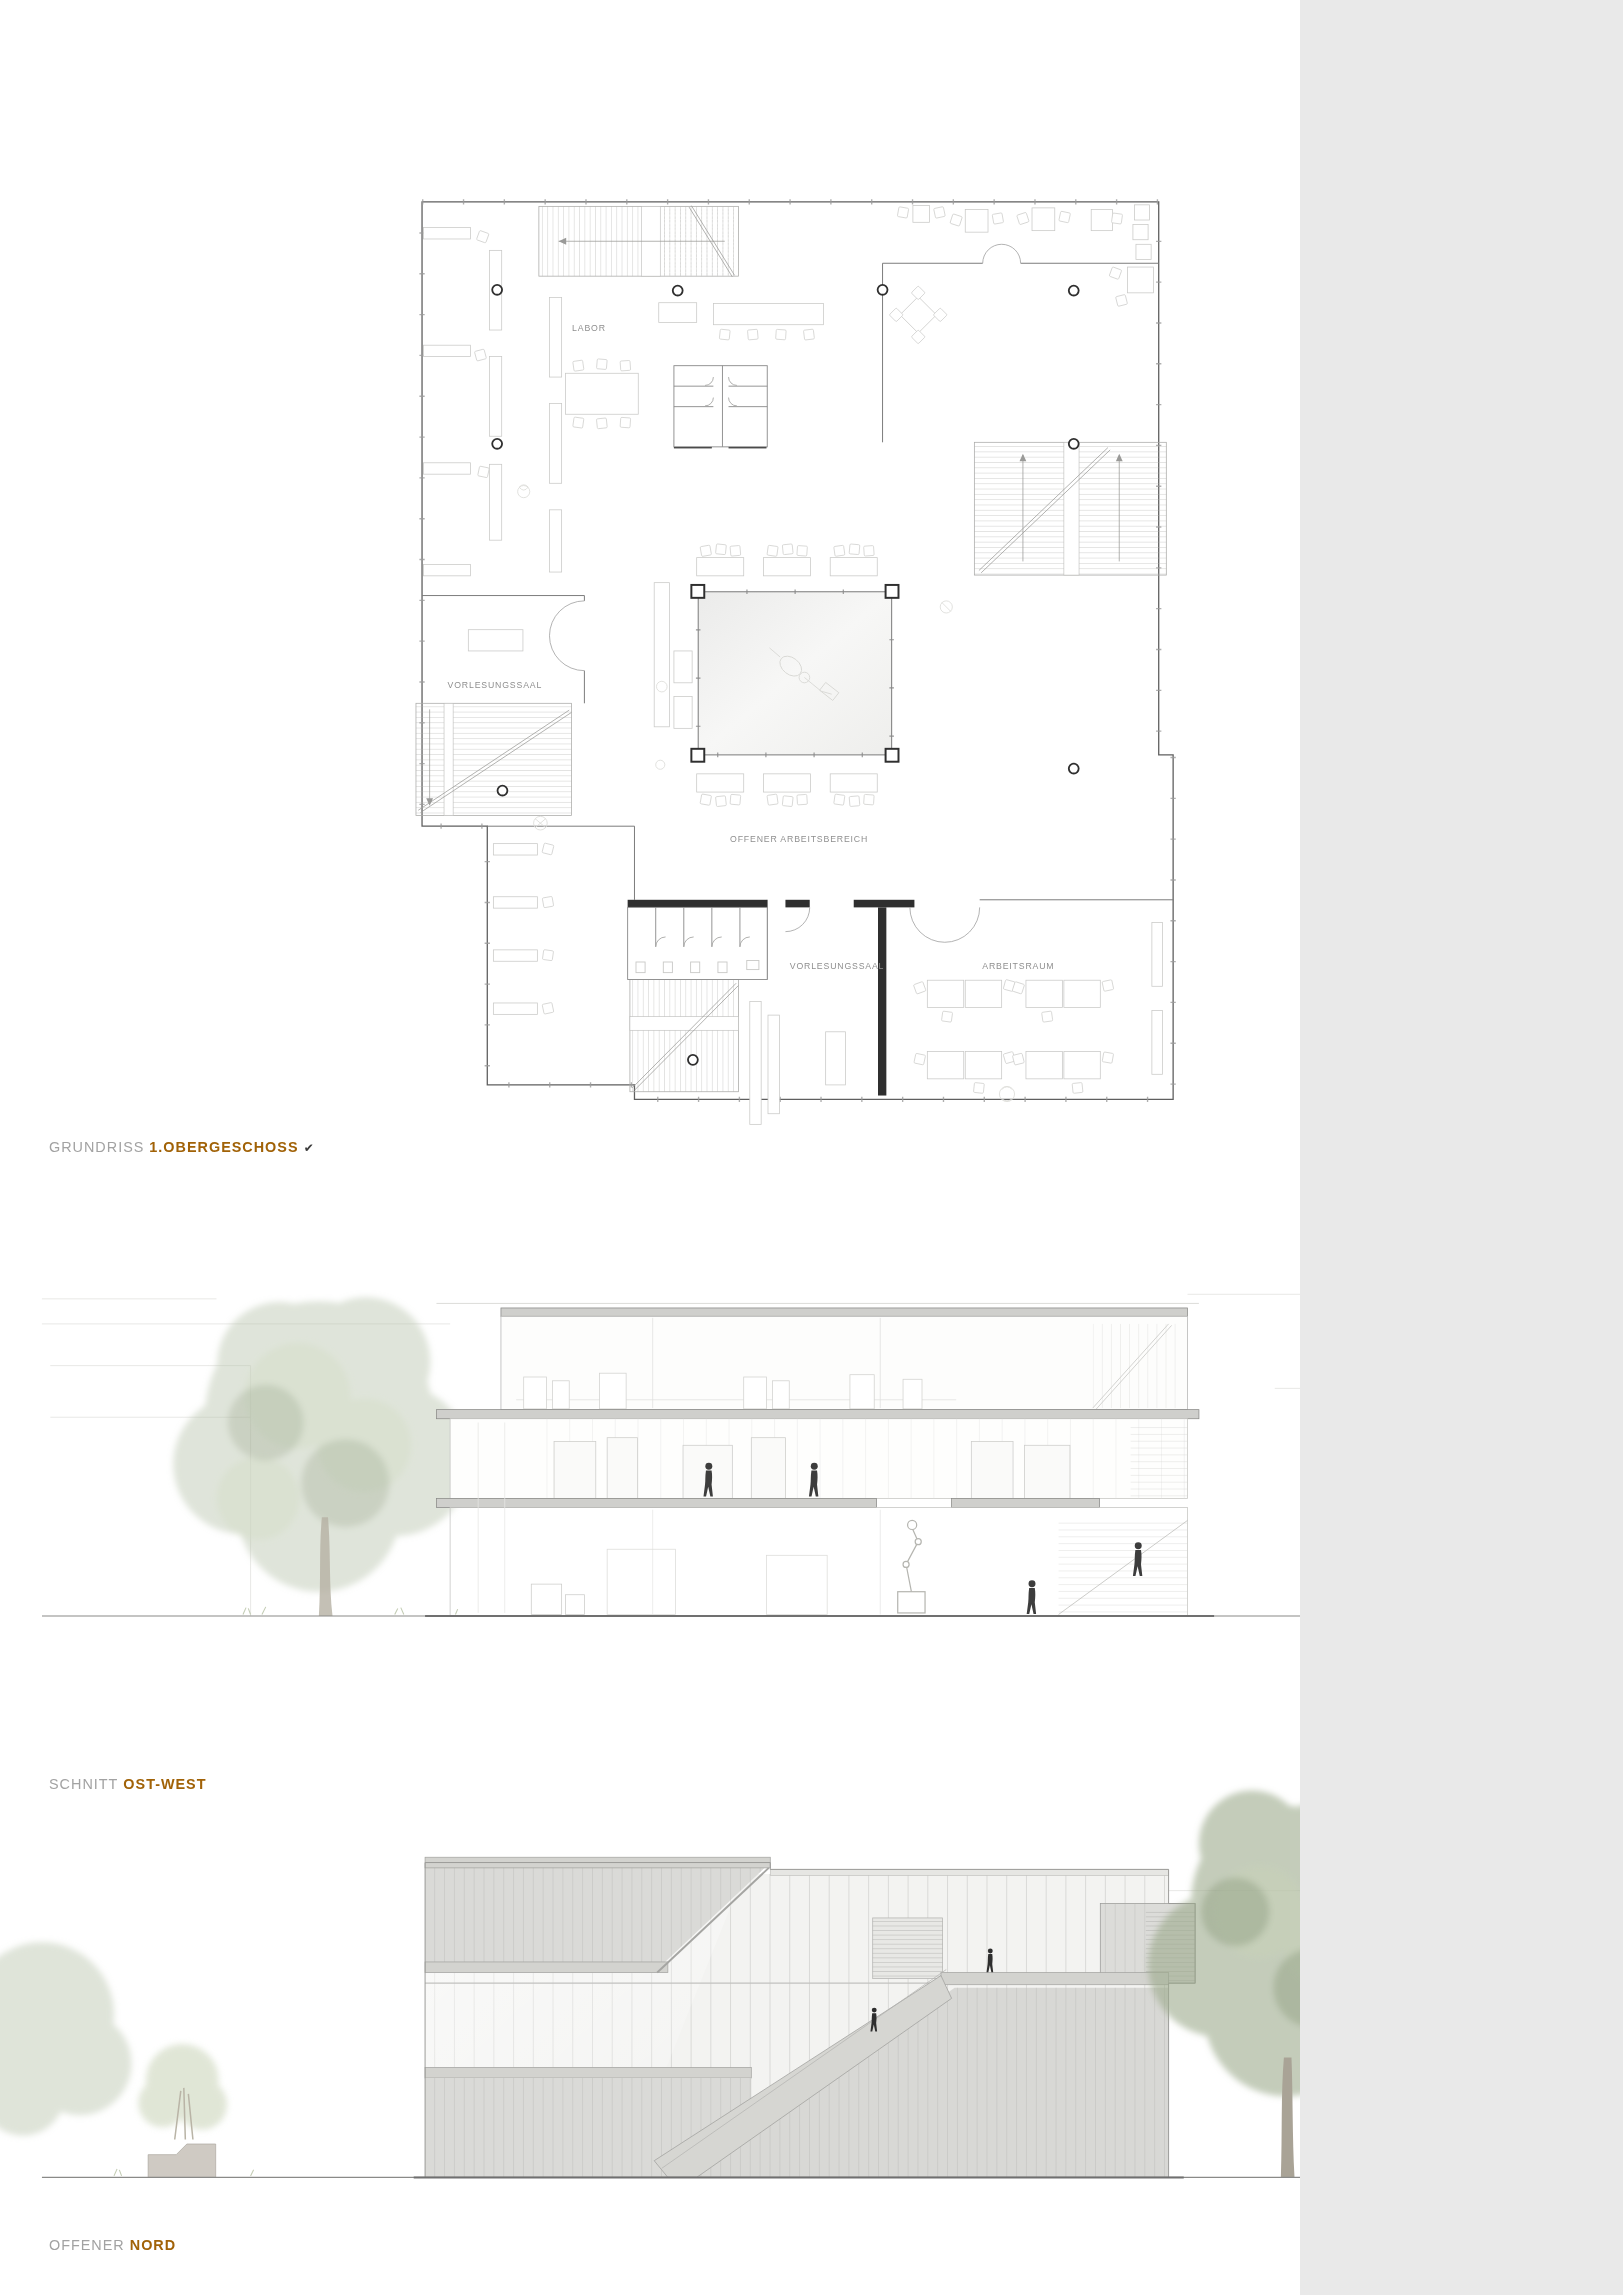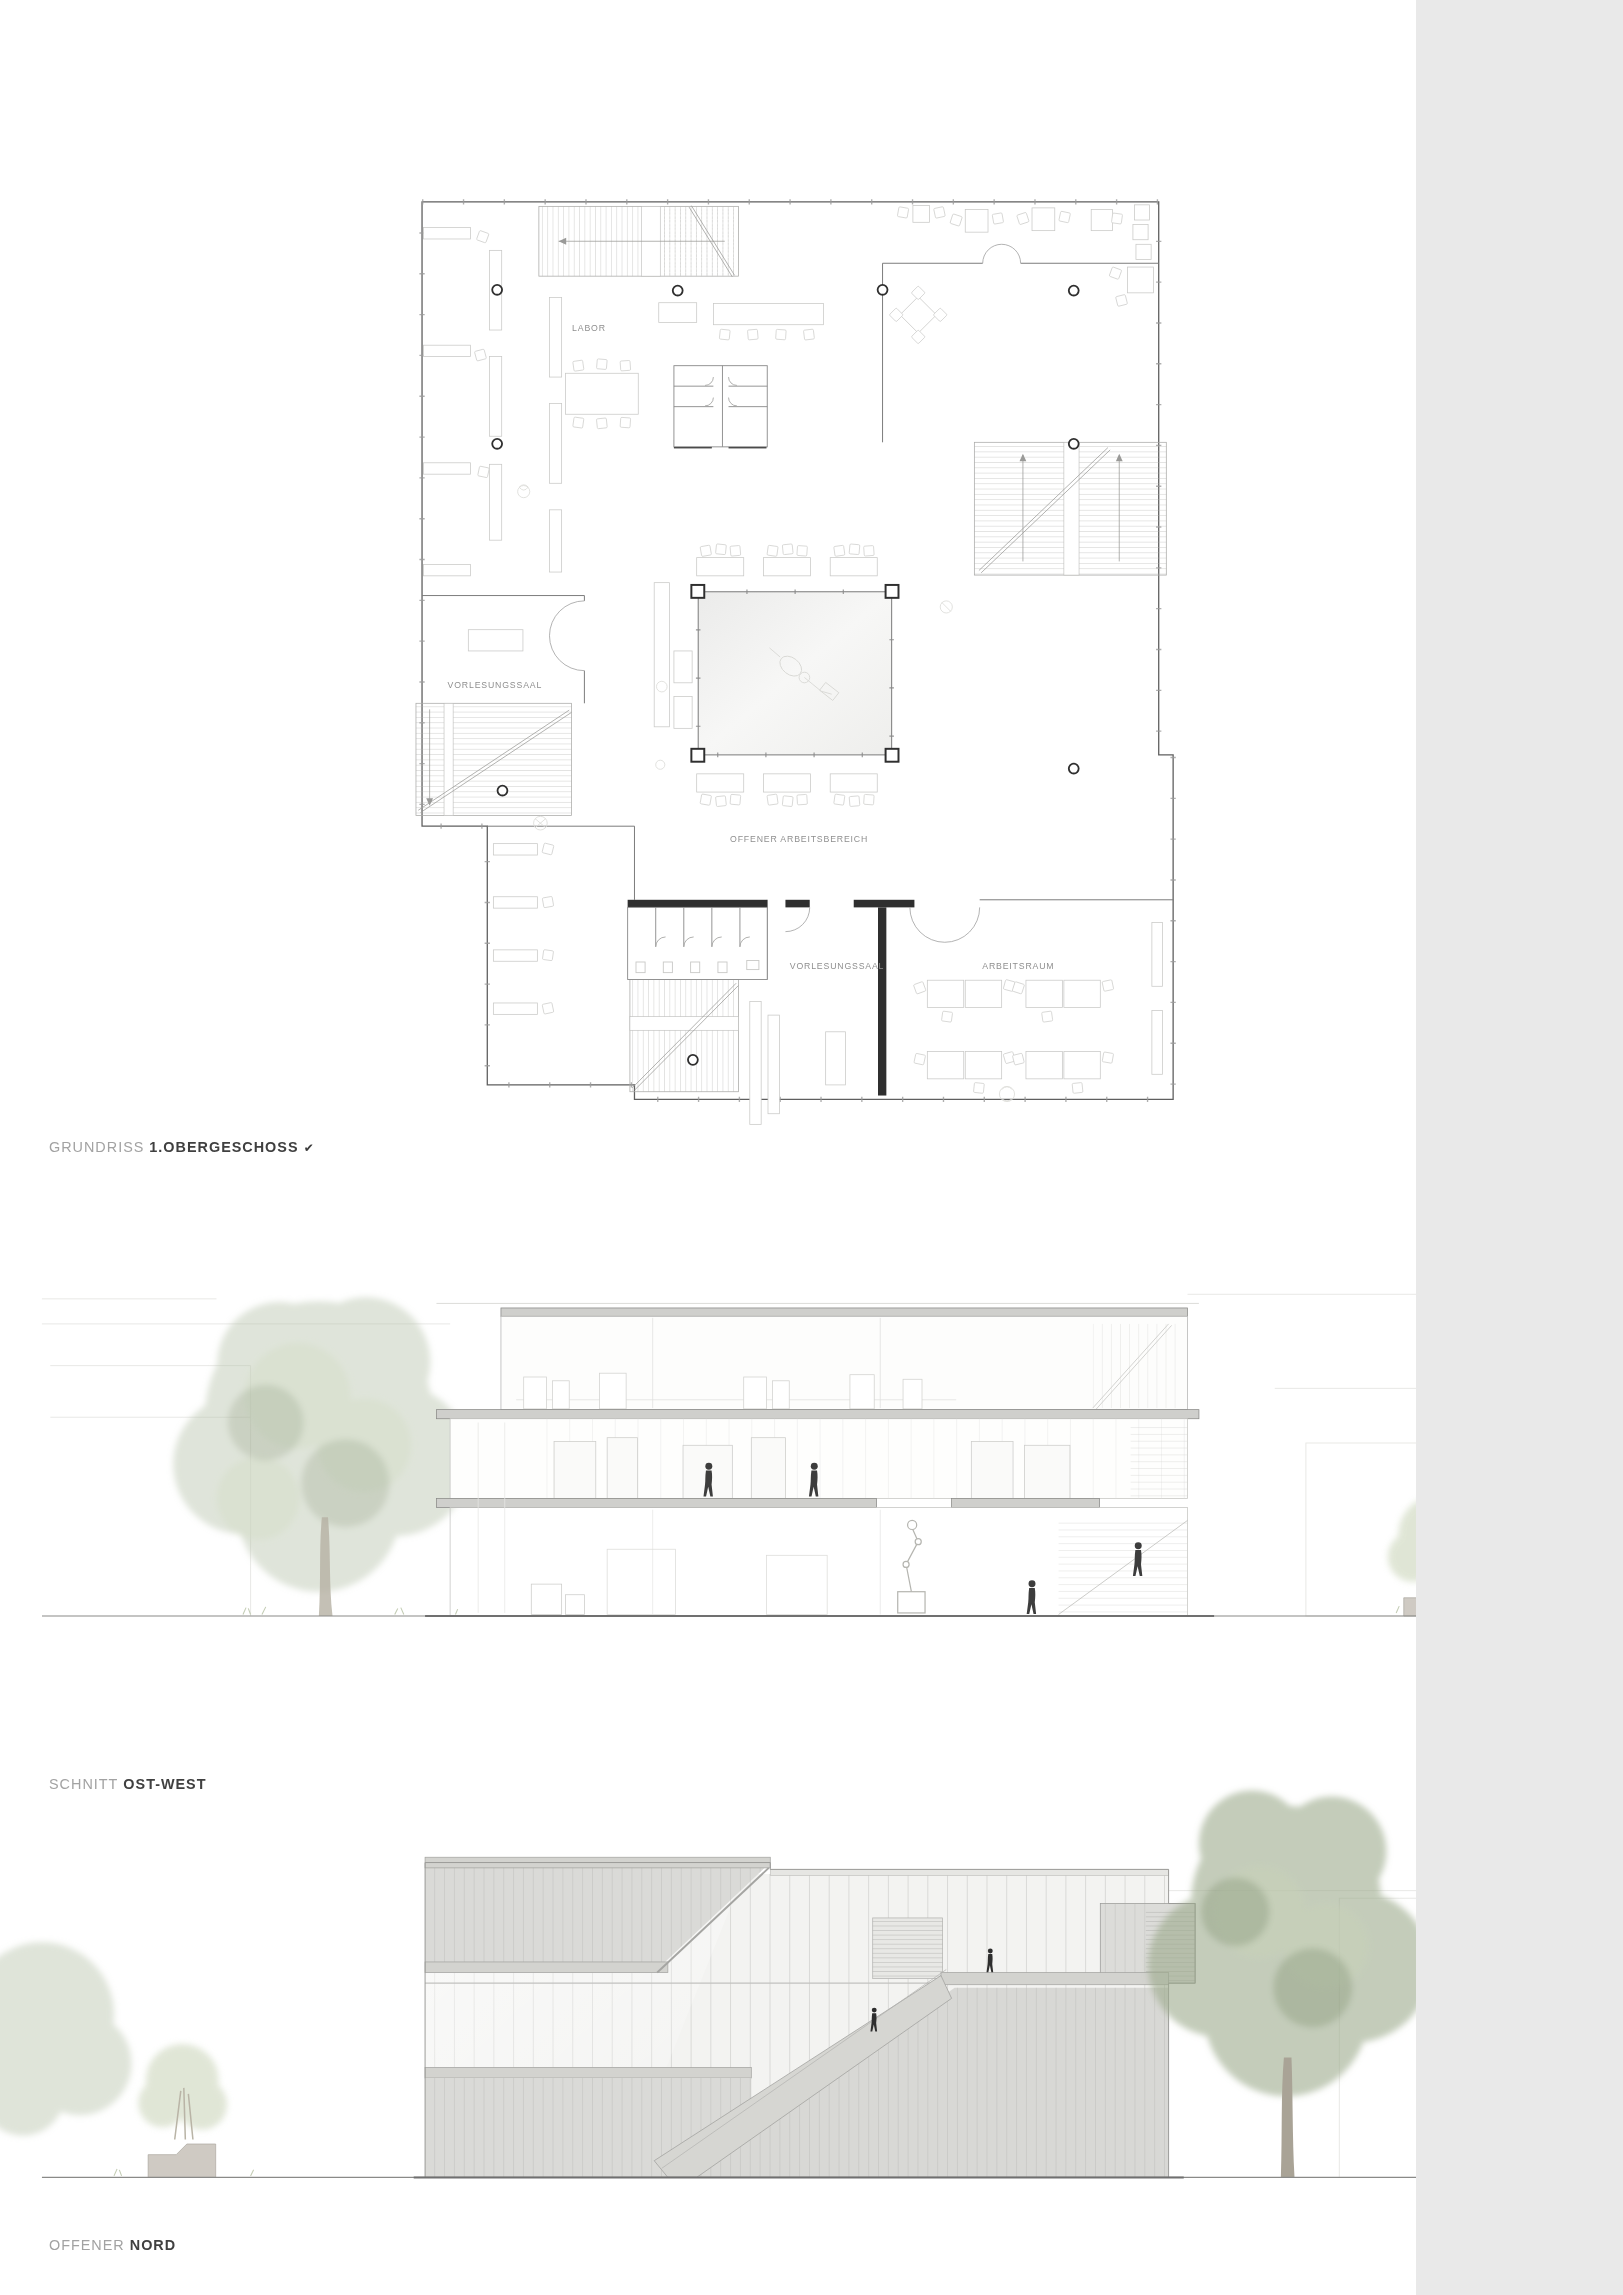--- a/index.html
+++ b/index.html
@@ -1,20 +1,20 @@
 <!DOCTYPE html>
 <html style="font-size:12px"><head>
 <meta charset="utf-8">
 <style>
   html,body{margin:0;padding:0;background:#e9e9e9;}
-  .board{position:relative;width:1416px;height:2295px;background:#ffffff;overflow:hidden;
+  .board{position:relative;width:1300px;height:2295px;background:#ffffff;overflow:hidden;
          font-family:"Liberation Sans",sans-serif;}
   .board svg{position:absolute;top:0;left:0;}
   .caption{position:absolute;left:49px;font-size:14.4px;letter-spacing:1px;color:#a2a2a2;white-space:nowrap;}
-  .caption .t{color:#404040;font-weight:bold;text-align:center;}
+  .caption .t{color:#a16207;font-weight:bold;text-align:center;}
   .caption .m{color:#3a3a3a;font-size:12px;margin-left:5.3px;letter-spacing:0;}
   text.room{font-size:11.5px;letter-spacing:1.1px;fill:#8f8f8f;}
 </style>
 </head>
 <body>
 
 <div class="board">
 
 <svg width="1624" height="2295" viewBox="0 0 2140 3025">
 <defs>

